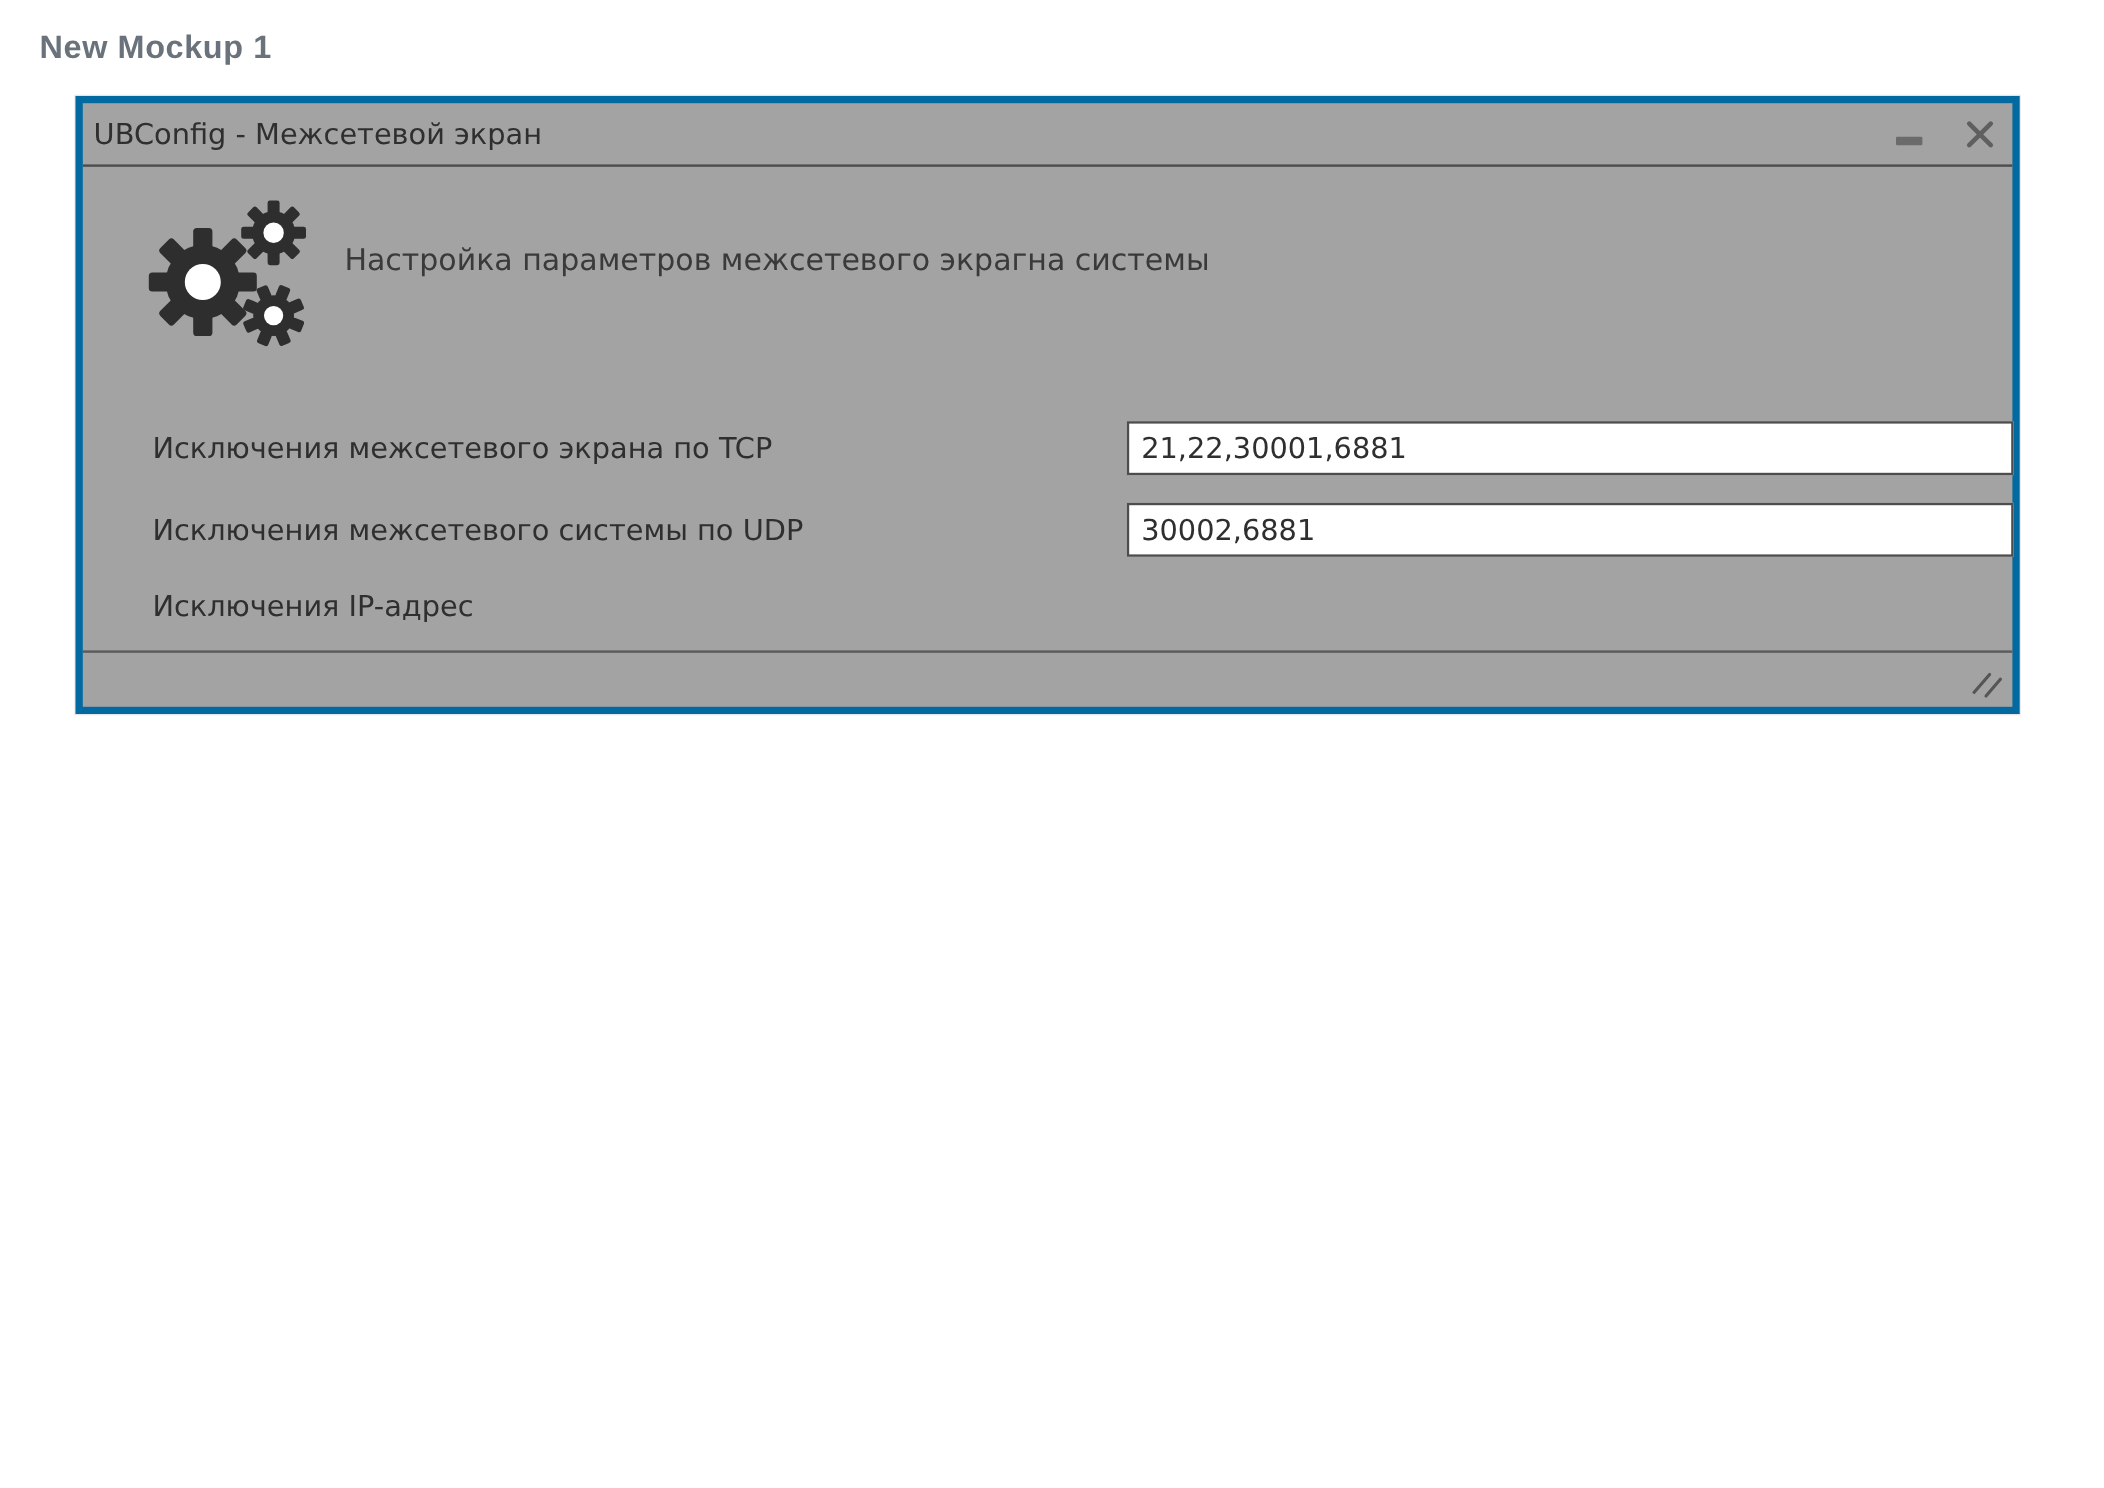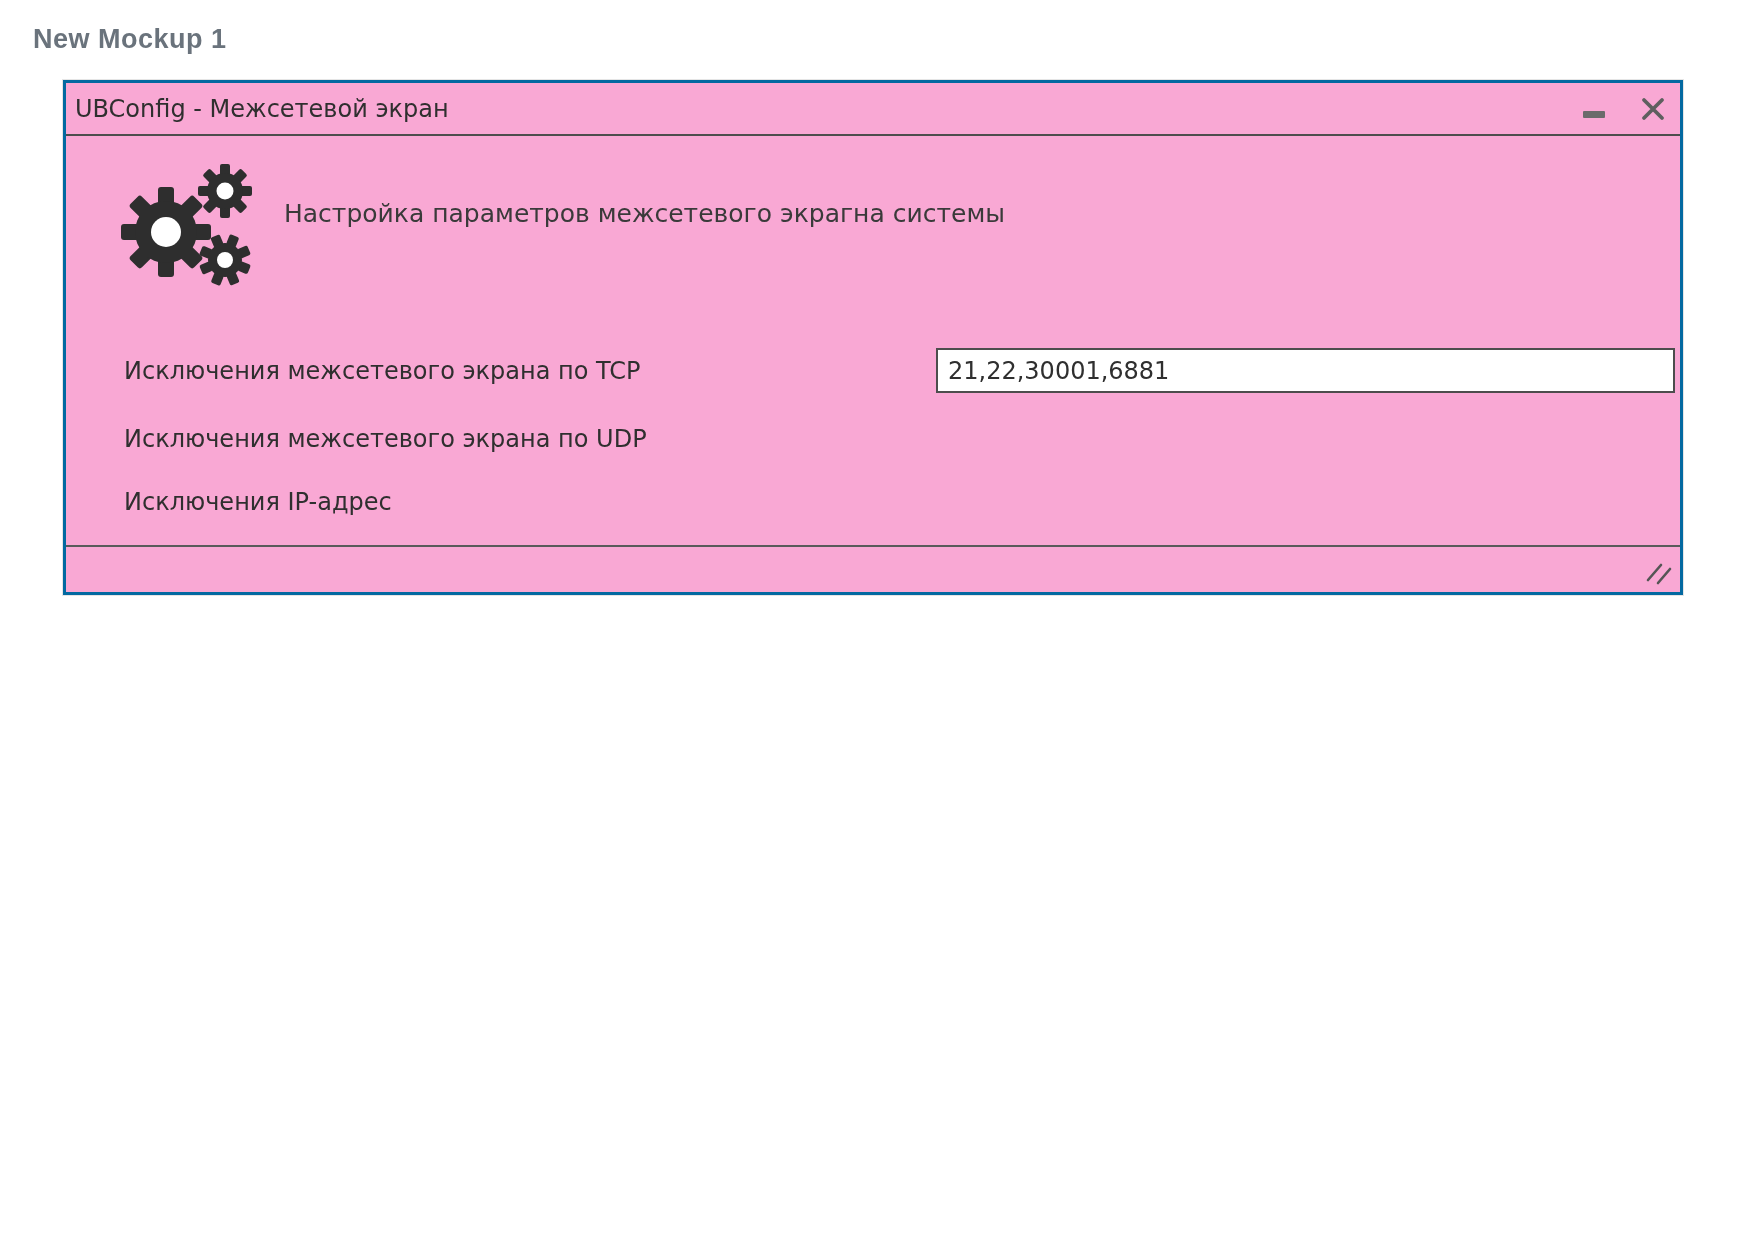--- a/index.html
+++ b/index.html
@@ -14,22 +14,22 @@
   .page-title {
     position: absolute; left: 33px; top: 24px;
     font-family: "Liberation Sans", sans-serif;
     font-weight: bold; font-size: 27px; color: #6a737c;
     letter-spacing: 0.5px;
   }
 
   .window {
     position: absolute; left: 63px; top: 80px;
     width: 1620px; height: 515px;
-    border: 3px solid #0369a1;
-    background: #f9a8d4;
+    border: 6px solid #0369a1;
+    background: #a3a3a3;
     box-shadow: 0 0 0 1px rgba(180,180,180,.35);
   }
 
   
   .titlebar {
     position: absolute; left: 0; right: 0; top: 0; height: 53px;
     border-bottom: 2px solid #4d4d4d;
     display: flex; align-items: center;
     padding: 0 14px 0 9px;
   }
@@ -154,21 +154,22 @@
     </div>
 
     <div class="description">Настройка параметров межсетевого экрагна системы</div>
 
     <div class="form-row row-1">
       <span class="field-label">Исключения межсетевого экрана по TCP</span>
       <input class="field-input" type="text" value="21,22,30001,6881" style="">
     </div>
 
     <div class="form-row row-2">
-      <span class="field-label">Исключения межсетевого экрана по UDP</span>
+      <span class="field-label">Исключения межсетевого системы по UDP</span>
+      <input class="field-input" type="text" value="30002,6881" style="">
     </div>
 
     <div class="form-row row-3">
       <span class="field-label">Исключения IP-адрес</span>
     </div>
 
     <div class="statusbar">
       <div class="resize-grip">
         <svg width="28" height="28" viewBox="0 0 28 28">
           <path d="M3 21 L16 6 M13 24 L25 10" stroke="#555555" stroke-width="2.6" stroke-linecap="round" fill="none"></path>

